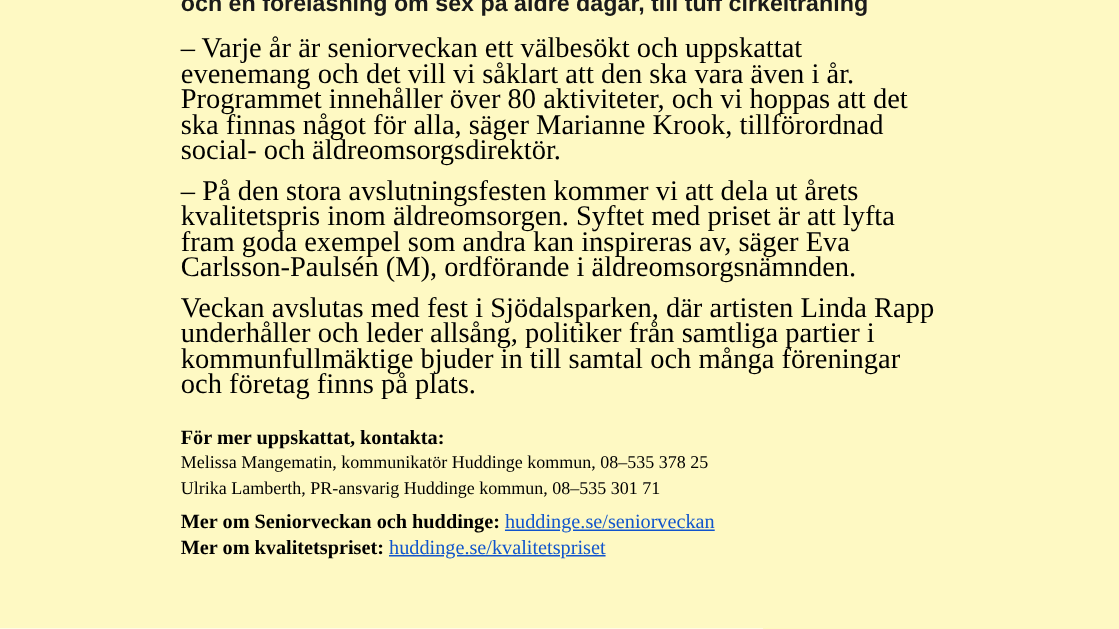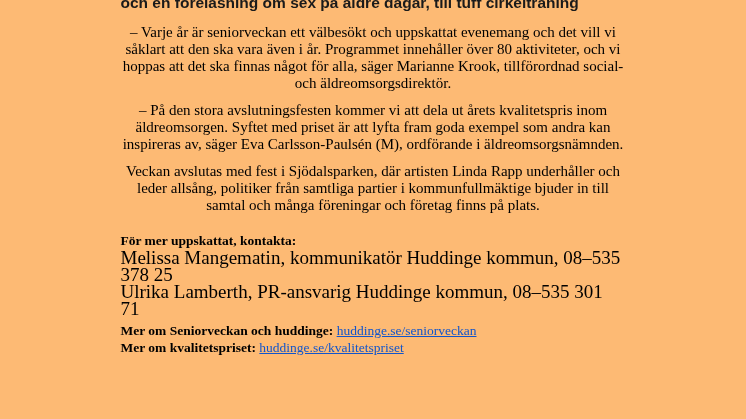--- a/index.html
+++ b/index.html
@@ -8,50 +8,50 @@
     width: 746px;
     height: 419px;
     overflow: hidden;
     font-family: "Liberation Serif", serif;
     color: #000000;
   }
   .page {
     width: 746px;
     height: 419px;
     overflow: hidden;
-    background: #fdba74;
+    background: #fef9c3;
   }
   .content {
     width: 505px;
     margin: 0 auto;
   }
   .headline {
     font-family: "Liberation Sans", sans-serif;
     font-weight: 700;
     font-size: 15.5px;
     line-height: 21px;
     color: #1a1a1a;
     margin-top: -8px;      
     margin-bottom: 11px;
   }
   .headline .hl { display: block; }
   p.body {
-    font-size: 15px;
+    font-size: 19px;
     line-height: 17px;
     margin-bottom: 10px;
-    text-align: center;
+    text-align: left;
   }
   .contact-block { margin-top: 18px; }
   .contact-heading {
     font-weight: 700;
     font-size: 13.5px;
     line-height: 17px;
   }
   .contact-line {
-    font-size: 19px;
+    font-size: 12px;
     line-height: 17px;
   }
   .links-block { margin-top: 5px; }
   .link-row {
     font-size: 13.5px;
     line-height: 17px;
   }
   .bold { font-weight: 700; }
   a.doclink {
     color: var(--link-color, #1155cc);

